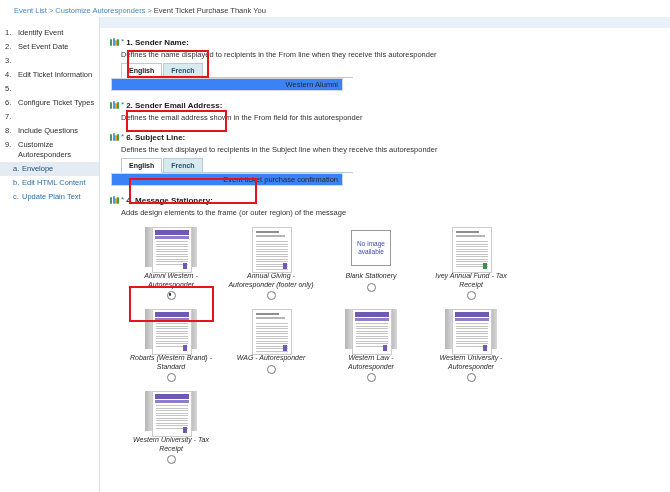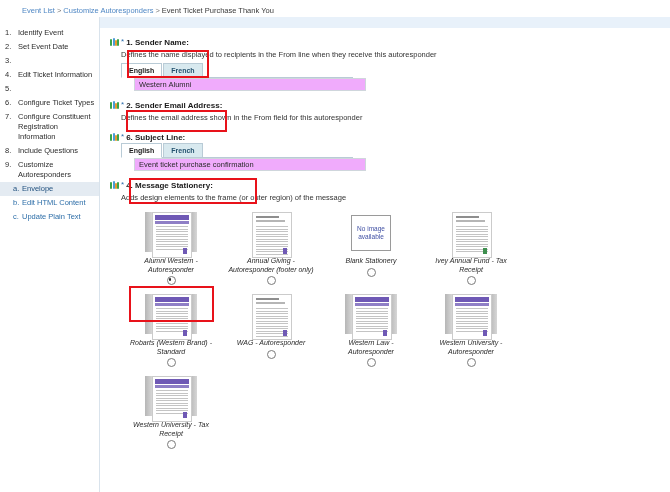--- a/index.html
+++ b/index.html
@@ -12,21 +12,21 @@
     height: 492px;
     font-family: "Liberation Sans", sans-serif;
     font-size: 8px;
     color: #222222;
     overflow: hidden;
     position: relative;
   }
 
   
   .breadcrumb {
-    padding: 5px 0 0 22px;
+    padding: 5px 0 0 14px;
     font-size: 7.5px;
     color: #4a4a4a;
     line-height: 11px;
     white-space: nowrap;
   }
   .breadcrumb a {
     color: #4f87c4;
     text-decoration: none;
   }
   .breadcrumb .sep {
@@ -171,32 +171,33 @@
   .lang-tab.filler {
     flex: 1 1 auto;
     background: #ffffff;
     border: none;
     border-bottom: 1px solid #b9cbd6;
     margin-bottom: -1px;
   }
 
   
   .text-input {
-    margin-left: 24px;
+    margin-left: 1px;
     width: 232px;
     height: 13px;
     box-sizing: border-box;
     border: 1px solid #cfd6dc;
-    background: #f0abfc;
+    background: #3b82f6;
     font-family: "Liberation Sans", sans-serif;
     font-size: 7.5px;
     color: #2b2b2b;
     padding: 0 4px;
     outline: none;
     display: block;
+    text-align: right;
   }
   .text-input.standalone { margin-top: 2px; }
 
   
   .stationery {
     margin-left: 11px;
     margin-top: 5px;
     width: 400px;
   }
   .st-row {
@@ -334,21 +335,20 @@
     </div>
     <div class="nav-item">
       <span class="nav-num">5.</span>
     </div>
     <div class="nav-item">
       <span class="nav-num">6.</span>
       <span class="nav-label">Configure Ticket Types</span>
     </div>
     <div class="nav-item">
       <span class="nav-num">7.</span>
-      <span class="nav-label">Configure Constituent Registration Information</span>
     </div>
     <div class="nav-item">
       <span class="nav-num">8.</span>
       <span class="nav-label">Include Questions</span>
     </div>
     <div class="nav-item">
       <span class="nav-num">9.</span>
       <span class="nav-label">Customize Autoresponders</span>
     </div>
 
@@ -409,20 +409,21 @@
         <div class="section-head">
           <span class="people-icon">
               <i class="p1"></i>
               <i class="p2"></i>
               <i class="p3"></i>
               <i class="p4"></i>
             </span>
           <span class="req-star">*</span>
           <span class="section-title">6. Subject Line:</span>
         </div>
+        <div class="section-desc">Defines the text displayed to recipients in the Subject line when they receive this autoresponder</div>
         <div class="lang-tabs">
           <div class="lang-tab active">English</div>
           <div class="lang-tab">French</div>
           <div class="lang-tab filler"></div>
         </div>
         <input class="text-input" type="text" value="Event ticket purchase confirmation" style="">
       </div>
 
       <div class="section">
         <div class="section-head">

